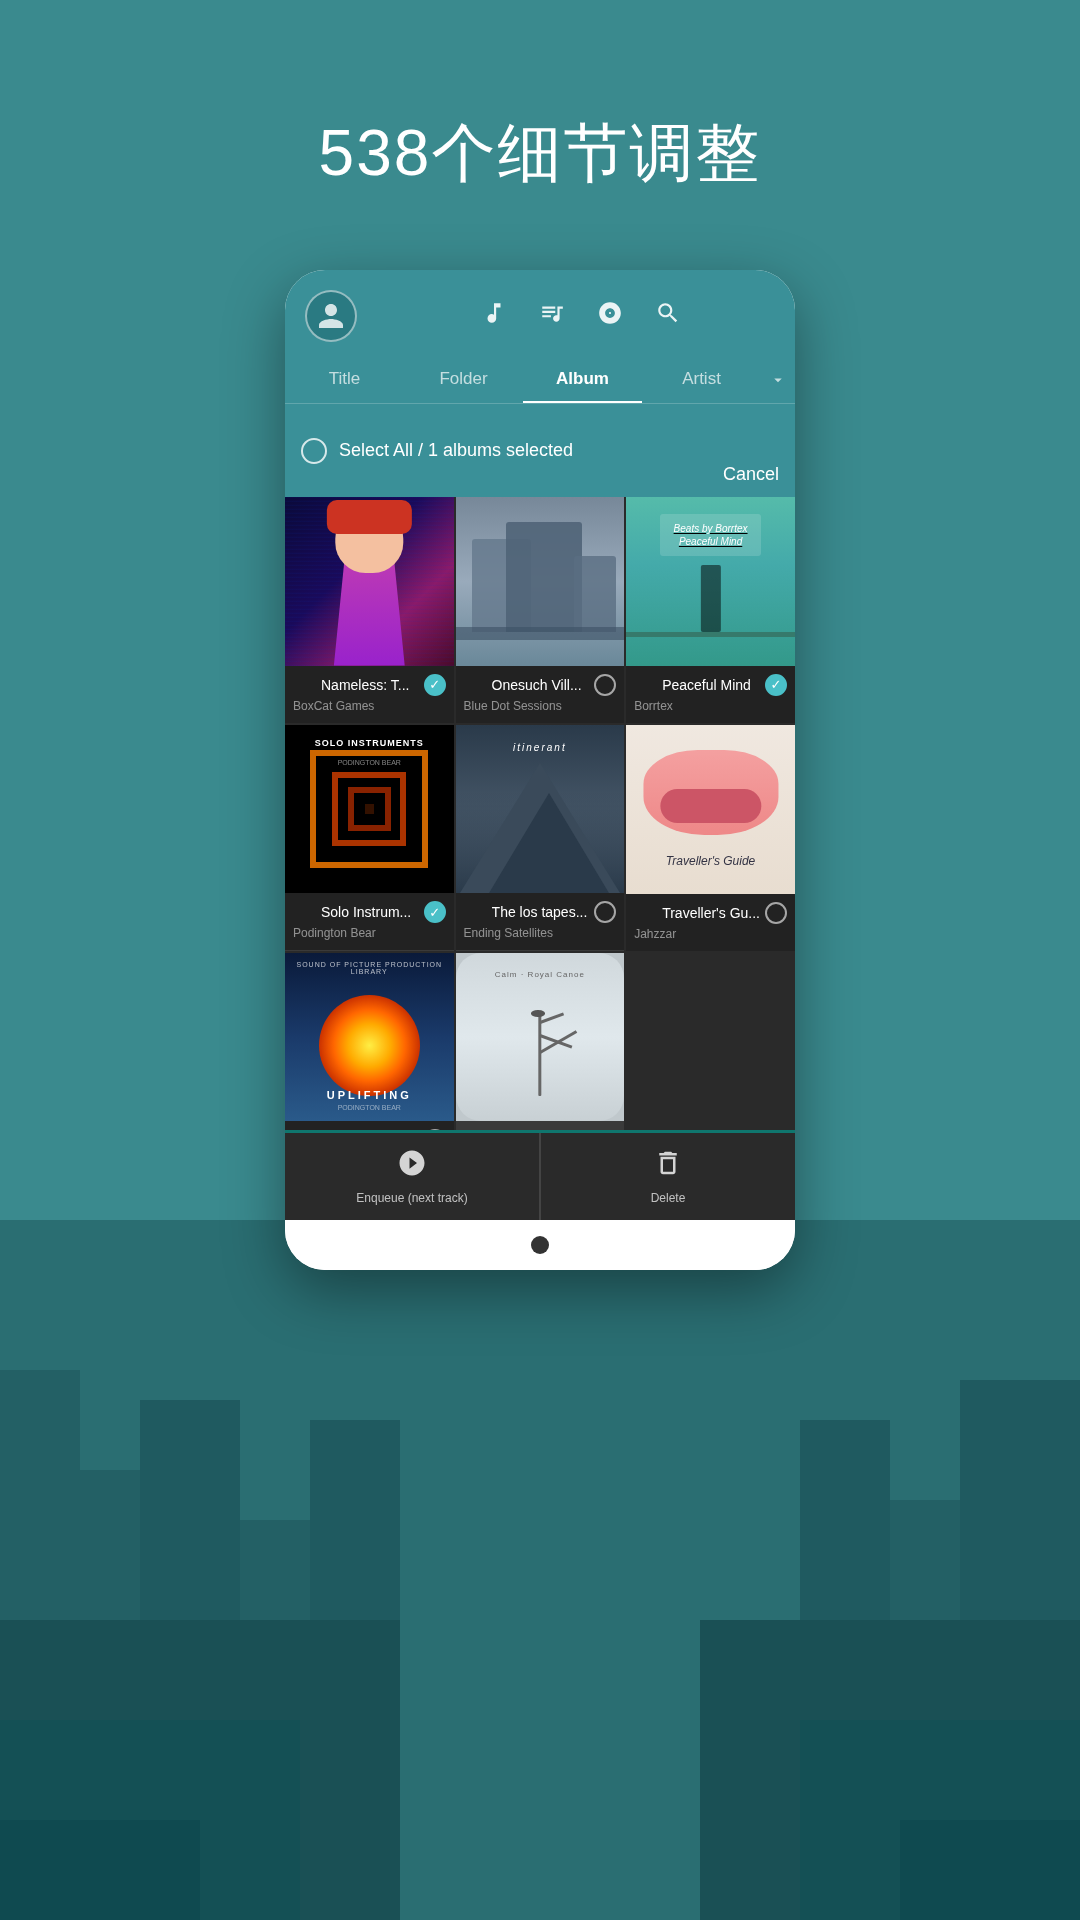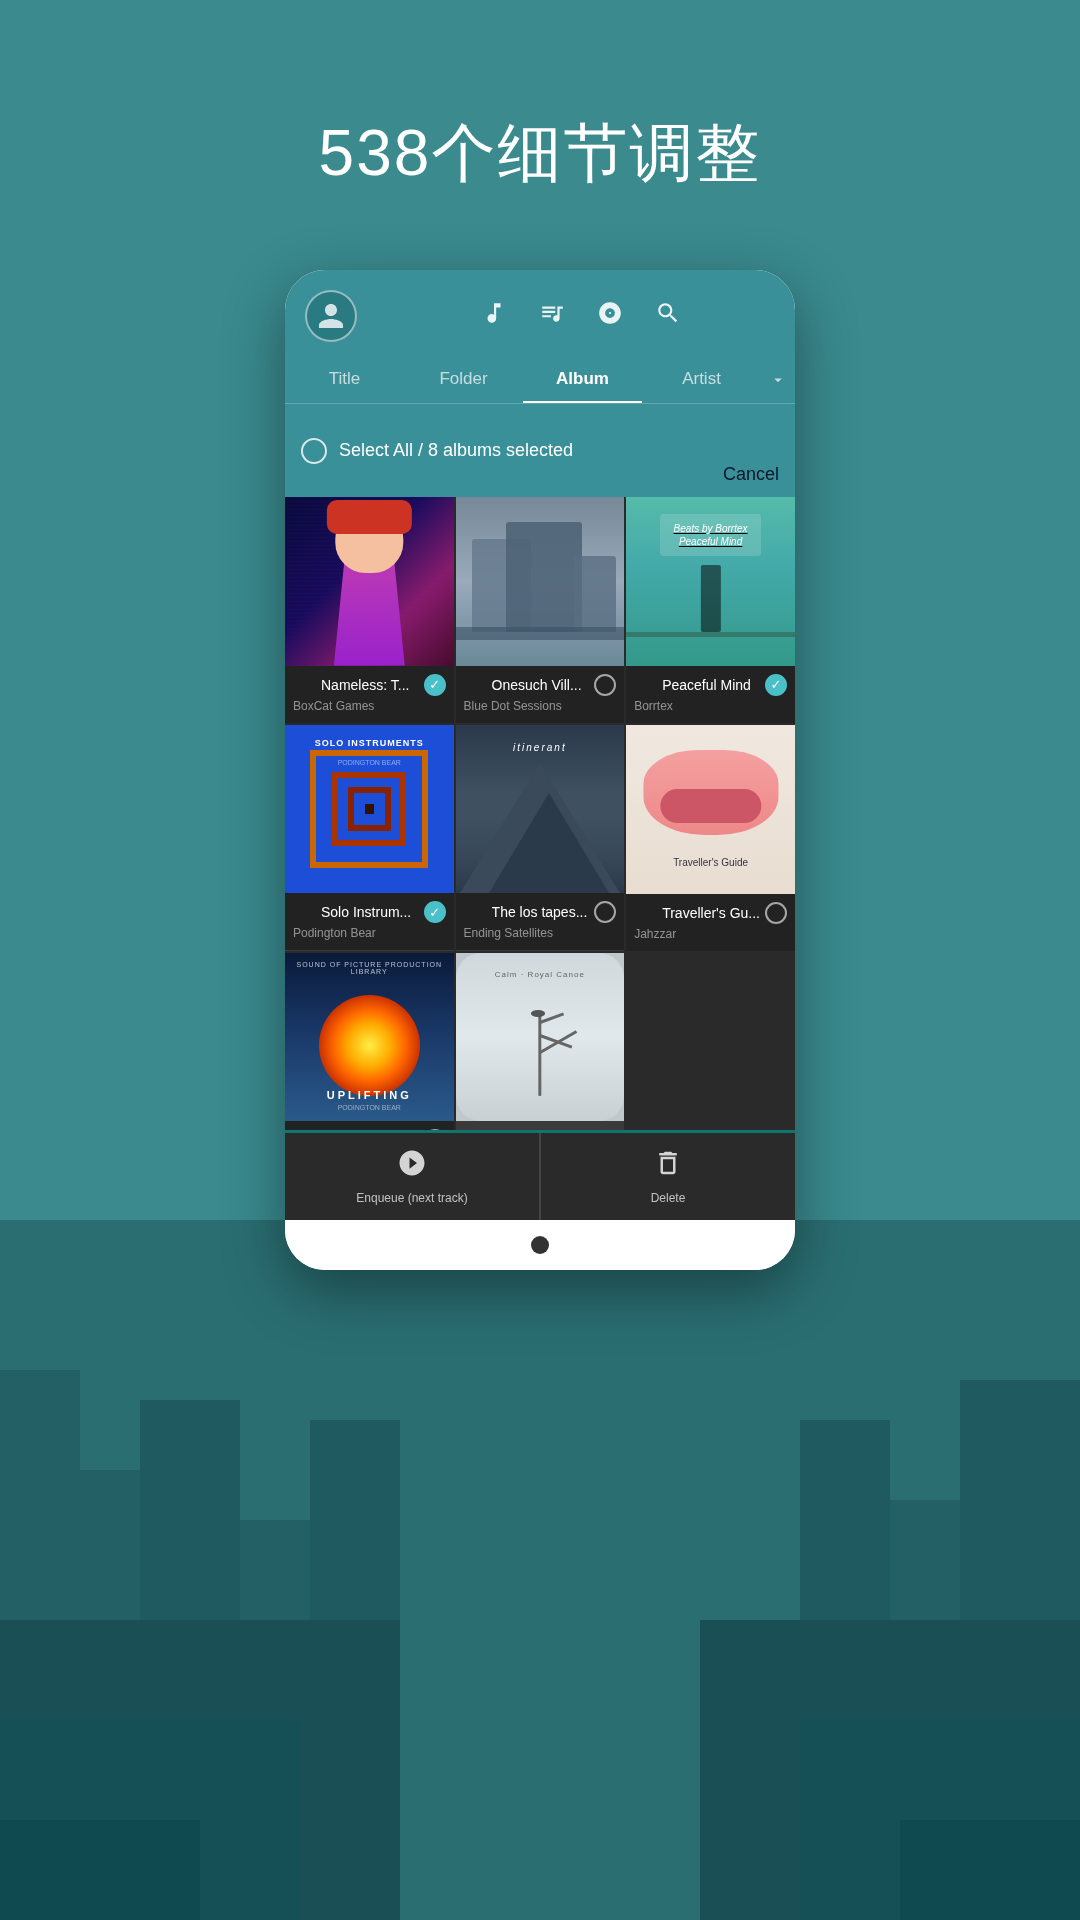--- a/index.html
+++ b/index.html
@@ -134,21 +134,21 @@
       flex-shrink: 0;
     }
 
     .selection-text {
       color: white;
       font-size: 18px;
       flex: 1;
     }
 
     .cancel-btn {
-      color: #0f172a;
+      color: #ffffff;
       font-size: 18px;
       cursor: pointer;
       margin-top: 48px;
     }
 
     
     .albums-grid {
       flex: 1;
       overflow-y: auto;
       background: #2a2a2a;
@@ -364,21 +364,21 @@
     <div class="tab-item">Artist</div>
     <div class="tab-dropdown">
       <svg width="18" height="18" viewBox="0 0 24 24" fill="rgba(255,255,255,0.7)">
         <path d="M7 10l5 5 5-5z"></path>
       </svg>
     </div>
   </div>
 
   <div class="selection-bar">
     <div class="select-circle"></div>
-    <div class="selection-text">Select All / 8 albums selected</div>
+    <div class="selection-text">Select All / 1 albums selected</div>
     <div class="cancel-btn">Cancel</div>
   </div>
 
   <div class="albums-grid">
 
     <div class="album-item">
       <div class="cover-art cover-nameless">
         <div class="cover-art-inner" style="background: linear-gradient(135deg, #0a0a3a 0%, #1a0a5a 40%, #8a1a6a 70%, #4a0a2a 100%);">
 
           <div style="width:100%; height:100%; position:relative; overflow:hidden;">
@@ -435,21 +435,21 @@
           <div class="album-name">Peaceful Mind</div>
           <div class="check-circle checked"></div>
         </div>
         <div class="album-artist">Borrtex</div>
       </div>
     </div>
 
     <div class="album-item">
       <div class="cover-art" style="background: #222;">
         <div class="cover-art-inner">
-          <div style="width:100%;height:100%;background:#1d4ed8; position:relative; overflow:hidden; display:flex; align-items:center; justify-content:center;">
+          <div style="width:100%;height:100%;background:#000000; position:relative; overflow:hidden; display:flex; align-items:center; justify-content:center;">
             <div style="position:absolute; top:8%; left:5%; right:5%; text-align:center; color:white; font-size:9px; font-weight:600; letter-spacing:1px;">SOLO INSTRUMENTS</div>
             <div style="position:absolute; top:20%; left:5%; right:5%; text-align:center; color:rgba(255,255,255,0.5); font-size:7px;">PODINGTON BEAR</div>
 
             <div style="width:70%;height:70%;border:6px solid #cc6600; position:relative; display:flex; align-items:center; justify-content:center;">
               <div style="width:70%;height:70%;border:6px solid #aa3300; display:flex; align-items:center; justify-content:center;">
                 <div style="width:70%;height:70%;border:6px solid #882200; display:flex; align-items:center; justify-content:center;">
                   <div style="width:30%;height:30%;background:#331100;"></div>
                 </div>
               </div>
             </div>
@@ -487,21 +487,21 @@
     </div>
 
     <div class="album-item">
       <div class="cover-art" style="background: #e8e0d8;">
         <div class="cover-art-inner">
           <div style="width:100%;height:100%;background:linear-gradient(180deg, #f0e8e0 0%, #e8ddd0 100%); position:relative; overflow:hidden;">
 
             <div style="position:absolute; top:15%; left:50%; transform:translateX(-50%); width:80%; height:50%; background: linear-gradient(180deg, #f4a0a0 0%, #ee8888 100%); border-radius:40% 40% 45% 45%;"></div>
             <div style="position:absolute; top:38%; left:50%; transform:translateX(-50%); width:60%; height:20%; background: #cc5566; border-radius:30px;"></div>
 
-            <div style="position:absolute; bottom:15%; left:50%; transform:translateX(-50%); color:#334; font-size:10px; white-space:nowrap;">Traveller's Guide</div>
+            <div style="position:absolute; bottom:15%; left:50%; transform:translateX(-50%); color:#334; font-size:12px; font-style:italic; white-space:nowrap;">Traveller's Guide</div>
           </div>
         </div>
       </div>
       <div class="album-info">
         <div class="album-name-row">
           <div class="album-name">Traveller's Gu...</div>
           <div class="check-circle"></div>
         </div>
         <div class="album-artist">Jahzzar</div>
       </div>

